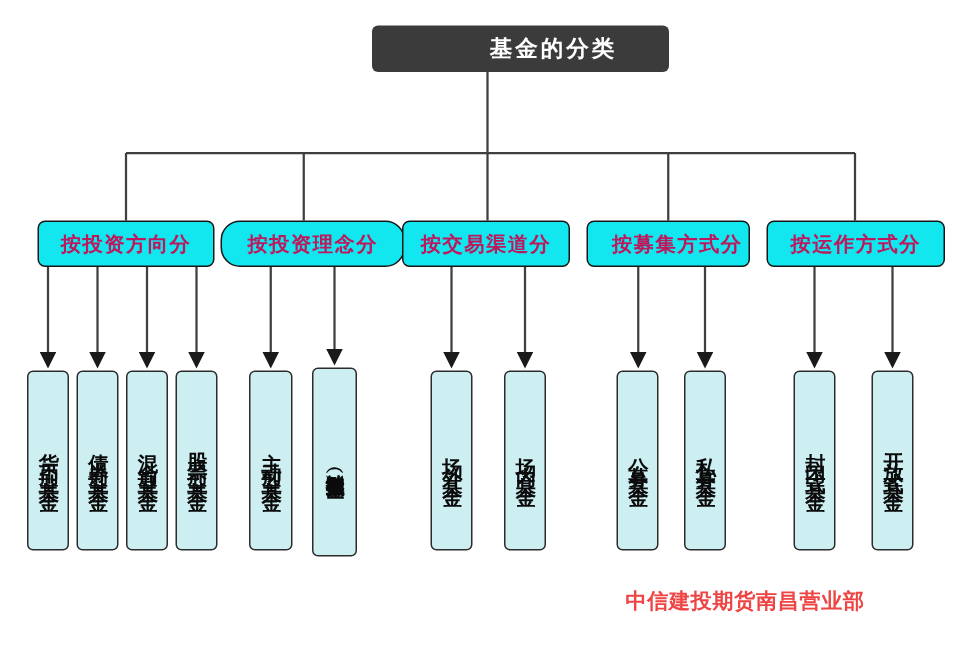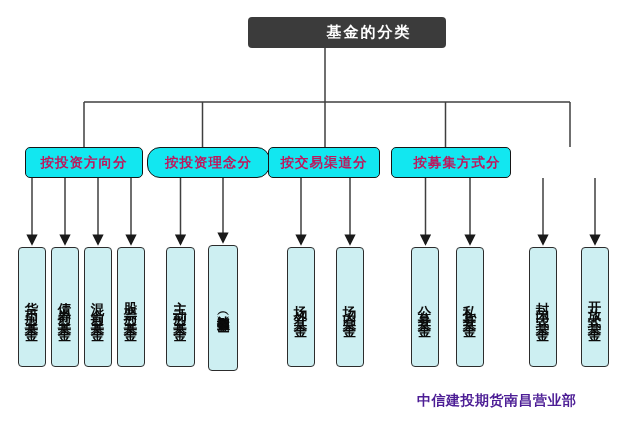--- a/index.html
+++ b/index.html
@@ -19,21 +19,21 @@
   .cat {
     position:absolute; top:147px; height:31px;
     background:#12e7f0; border:1.6px solid #161616; border-radius:5px;
     box-sizing:border-box;
     display:flex; align-items:center; justify-content:center;
     color:#be185d; font-size:13.5px; font-weight:bold; letter-spacing:1px;
   }
   .cat-1 { left:25px;  width:118px; }
   .cat-2 { left:147px; width:123px;border-radius:13px; }
   .cat-3 { left:268px; width:112px; }
-  .cat-4 { left:391px; width:120px;padding-left:12px; }
+  .cat-4 { left:391px; width:109px;padding-left:12px; }
   .cat-5 { left:511px; width:119px; }
 
   .leaf {
     position:absolute; top:247px; width:28px; height:120px;
     background:#cdeff2; border:1.4px solid #2c2c2c; border-radius:4px;
     box-sizing:border-box;
     display:flex; align-items:center; justify-content:center;
   }
   .leaf span {
     writing-mode:vertical-rl; text-orientation:mixed;
@@ -45,21 +45,21 @@
 
   .lf-1  { left:18px;  }  .lf-2  { left:51px;  }
   .lf-3  { left:84px;  }  .lf-4  { left:117px; }
   .lf-5  { left:166px; width:29px; }  .lf-6  { left:208px; }
   .lf-7  { left:287px; }  .lf-8  { left:336px; }
   .lf-9  { left:411px; }  .lf-10 { left:456px; }
   .lf-11 { left:529px; }  .lf-12 { left:581px; }
 
   .footer {
     position:absolute; left:417px; top:392px;
-    color:#4c1d95; font-size:14px; font-weight:bold; letter-spacing:0.5px;
+    color:#ef4444; font-size:14px; font-weight:bold; letter-spacing:0.5px;
   }
 </style>
 </head>
 <body>
 
 <div class="canvas">
 
   <svg class="wires" viewBox="0 0 640 430" xmlns="http://www.w3.org/2000/svg">
     <defs>
       <marker id="ah" viewBox="0 0 10 10" refX="8.5" refY="5" markerWidth="7.5" markerHeight="7.5" orient="auto-start-reverse">
@@ -91,20 +91,21 @@
       <path d="M595,178 V244" marker-end="url(#ah)"></path>
     </g>
   </svg>
 
   <div class="root-box">基金的分类</div>
 
   <div class="cat cat-1">按投资方向分</div>
   <div class="cat cat-2">按投资理念分</div>
   <div class="cat cat-3">按交易渠道分</div>
   <div class="cat cat-4">按募集方式分</div>
+  <div class="cat cat-5">按运作方式分</div>
 
   <div class="leaf lf-1">
       <span>货币型基金</span>
     </div>
   <div class="leaf lf-2">
       <span>债券型基金</span>
     </div>
   <div class="leaf lf-3">
       <span>混合型基金</span>
     </div>

